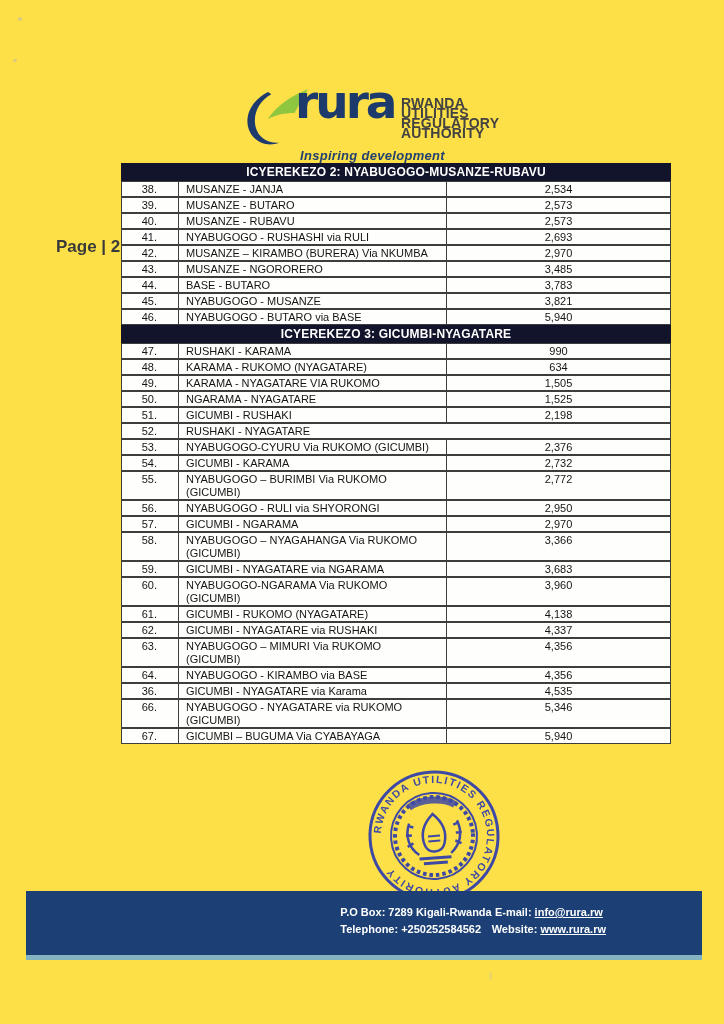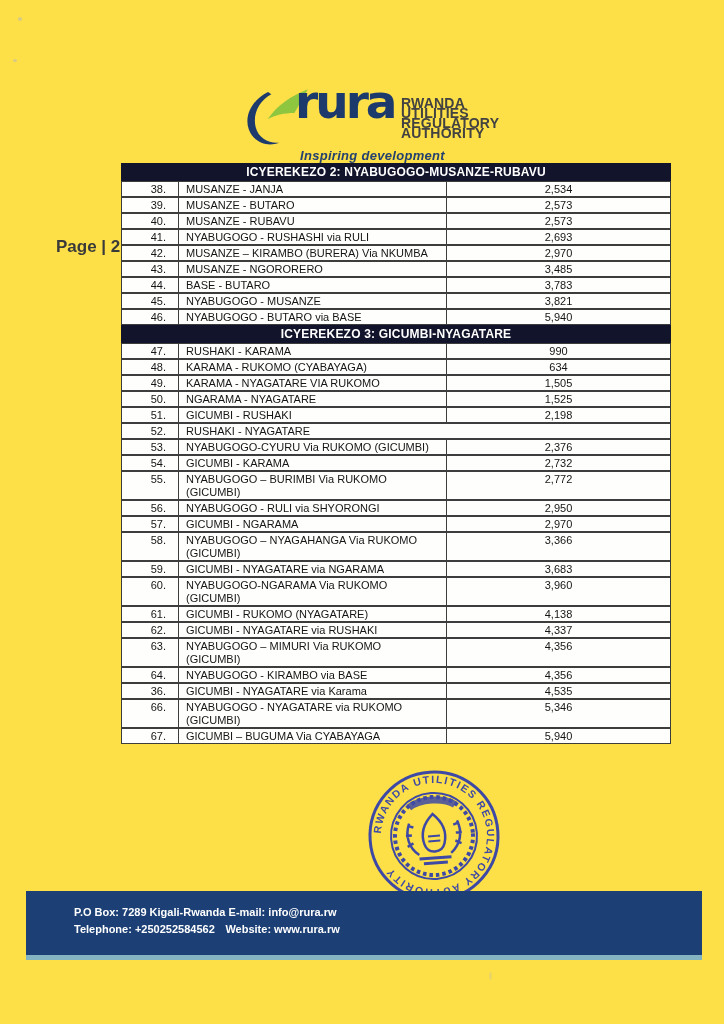--- a/index.html
+++ b/index.html
@@ -23,37 +23,37 @@
   .page-label { position:absolute; left:56px; top:237px; font-size:17px; font-weight:bold; color:#3a3a3a; }
 
   
   .fare-table { position:absolute; left:113px; top:163px; width:550px;margin-left:8px; }
   .section-header { background:#12142c; color:#ffffff; font-size:12px; font-weight:bold;
                     text-align:center; line-height:17px; height:18px; letter-spacing:.2px;
                     border:1px solid #12142c; }
   .t-row { display:grid; grid-template-columns:57px 267px 224px; border:1px solid #3d3d3d;
            background:#fefefd; }
   .t-cell { font-size:11px; line-height:13px; color:#151515; padding-top:1px; }
-  .c-no   { text-align:right; padding-right:12px; border-right:1px solid #3d3d3d; }
+  .c-no   { text-align:right; padding-right:21px; border-right:1px solid #3d3d3d; }
   .c-route{ padding-left:7px; }
   .c-route .line2 { display:block; }
   .c-fare { text-align:center; border-left:1px solid #3d3d3d; }
 
   
   .seal { position:absolute; left:348px; top:762px; width:172px; height:148px; opacity:.92; }
 
   
   .footer-band { position:absolute; left:26px; top:891px; width:676px; height:64px;
-                 background:#1c4076; display:flex; justify-content:flex-start;
+                 background:#1c4076; display:flex; justify-content:flex-end;
                  padding:13px 96px 0 48px; }
   .footer-strip { position:absolute; left:26px; top:955px; width:676px; height:5px;
                   background:#6fabd8; opacity:.85; }
   .footer-col { color:#ffffff; font-size:11px; font-weight:bold; line-height:17px; }
   .footer-col.right { text-align:center; }
-  .f-link { color:#ffffff; cursor:pointer; }
+  .f-link { color:#ffffff; text-decoration:underline; cursor:pointer; }
 </style>
 </head>
 <body>
 
 <div class="page">
 
   <div class="speck" style="left:18px;top:17px;width:4px;height:4px;"></div>
   <div class="speck" style="left:13px;top:59px;width:4px;height:3px;"></div>
   <div class="speck" style="left:489px;top:972px;width:3px;height:8px;opacity:.25;"></div>
 
@@ -122,21 +122,21 @@
         <div class="t-cell c-fare">5,940</div>
       </div>
       <div class="section-header">ICYEREKEZO 3: GICUMBI-NYAGATARE</div>
       <div class="t-row">
         <div class="t-cell c-no">47.</div>
         <div class="t-cell c-route"><span>RUSHAKI - KARAMA</span></div>
         <div class="t-cell c-fare">990</div>
       </div>
       <div class="t-row">
         <div class="t-cell c-no">48.</div>
-        <div class="t-cell c-route"><span>KARAMA - RUKOMO (CYABAYAGA)</span></div>
+        <div class="t-cell c-route"><span>KARAMA - RUKOMO (NYAGATARE)</span></div>
         <div class="t-cell c-fare">634</div>
       </div>
       <div class="t-row">
         <div class="t-cell c-no">49.</div>
         <div class="t-cell c-route"><span>KARAMA - NYAGATARE VIA RUKOMO</span></div>
         <div class="t-cell c-fare">1,505</div>
       </div>
       <div class="t-row">
         <div class="t-cell c-no">50.</div>
         <div class="t-cell c-route"><span>NGARAMA - NYAGATARE</span></div>

